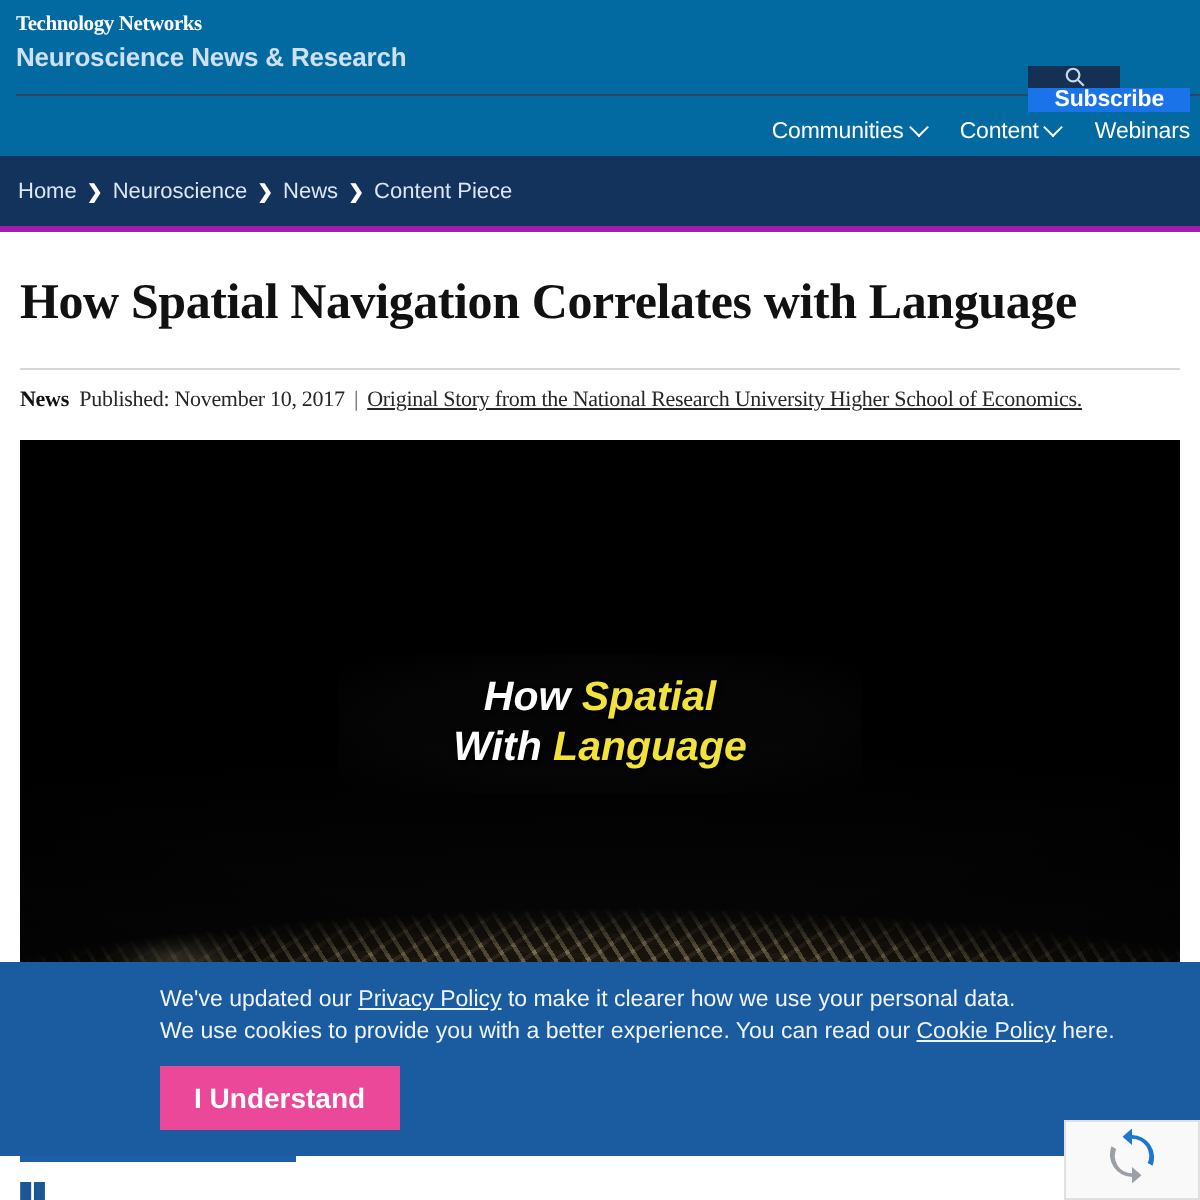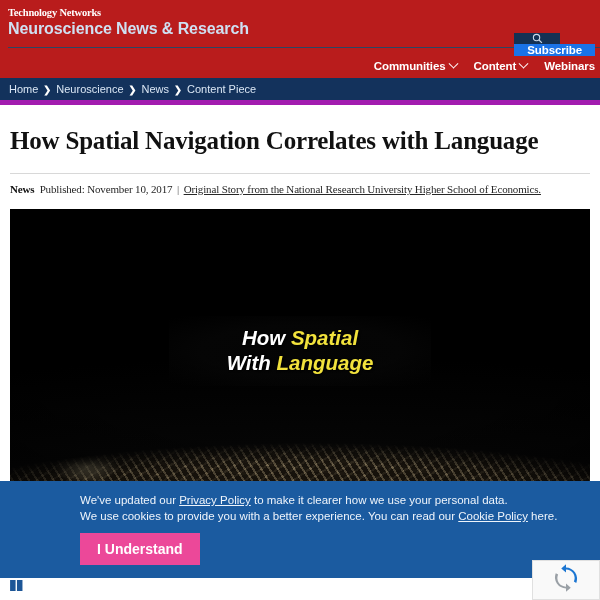--- a/index.html
+++ b/index.html
@@ -8,34 +8,34 @@
     overflow: hidden;
     background: #ffffff;
     font-family: "Liberation Sans", sans-serif;
   }
   #page { position: relative; width: 600px; height: 600px; overflow: hidden; background:#fff; }
 
   
   .site-header {
     position: relative;
     height: 78px;
-    background: #b91c1c;
+    background: #0369a1;
     padding: 7px 0 0 8px;
   }
   .brand-line1 {
     font-family: "Liberation Serif", serif;
     font-weight: bold;
     font-size: 10.5px;
     color: #ffffff;
     letter-spacing: -0.2px;
     line-height: 12px;
   }
   .brand-line2 {
     font-weight: bold;
-    font-size: 16px;
+    font-size: 13px;
     color: #cfe0f2;
     line-height: 18px;
     letter-spacing: -0.1px;
     margin-top: 1px;
   }
   .header-rule {
     position: absolute;
     left: 8px; right: 0; top: 47px;
     height: 1px;
     background: #2b4664;
@@ -65,39 +65,39 @@
   }
   .main-nav {
     position: absolute;
     right: 5px; top: 60px;
     display: flex;
     align-items: center;
     gap: 17px;
   }
   .nav-item {
     color: #ffffff;
-    font-weight: bold;
+    font-weight: normal;
     font-size: 11.5px;
     display: flex; align-items: center; gap: 4px;
     white-space: nowrap;
     letter-spacing: -0.1px;
   }
   .caret {
     display: inline-block;
     width: 7px; height: 7px;
     border-right: 1.6px solid #ffffff;
     border-bottom: 1.6px solid #ffffff;
     transform: rotate(45deg) translate(-2px,-2px);
   }
 
   
   .breadcrumb-bar {
-    height: 27px;
+    height: 38px;
     background: #13325c;
-    border-bottom: 5px solid #a21caf;
+    border-bottom: 3px solid #a21caf;
     display: flex;
     align-items: center;
     padding-left: 9px;
   }
   .crumb {
     color: #dbe7f5;
     font-size: 11px;
     white-space: nowrap;
   }
   .crumb-sep {

